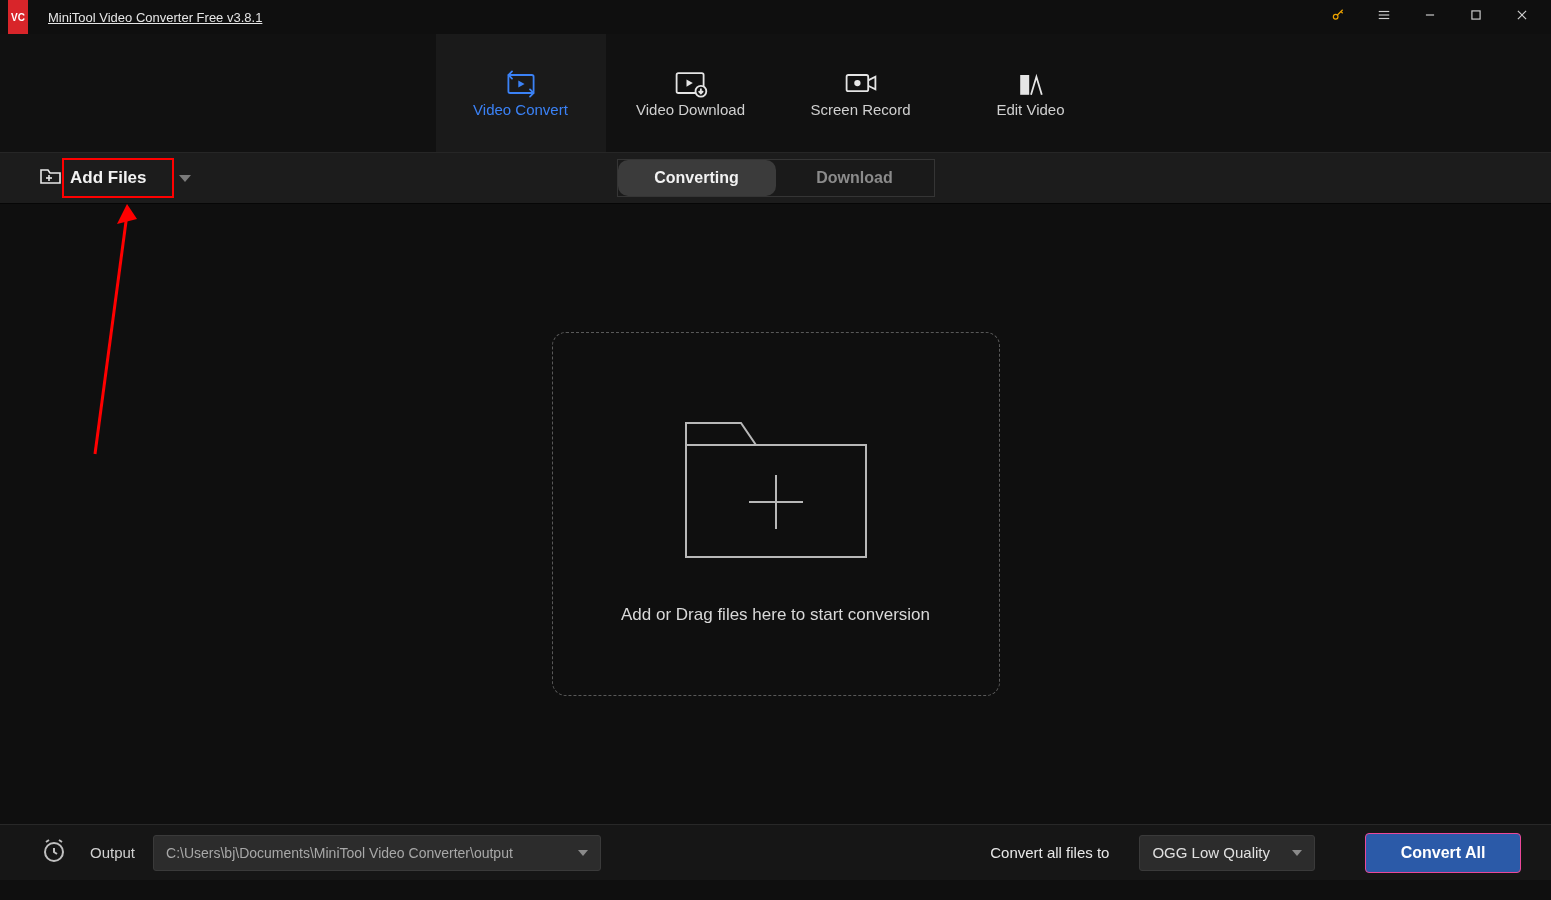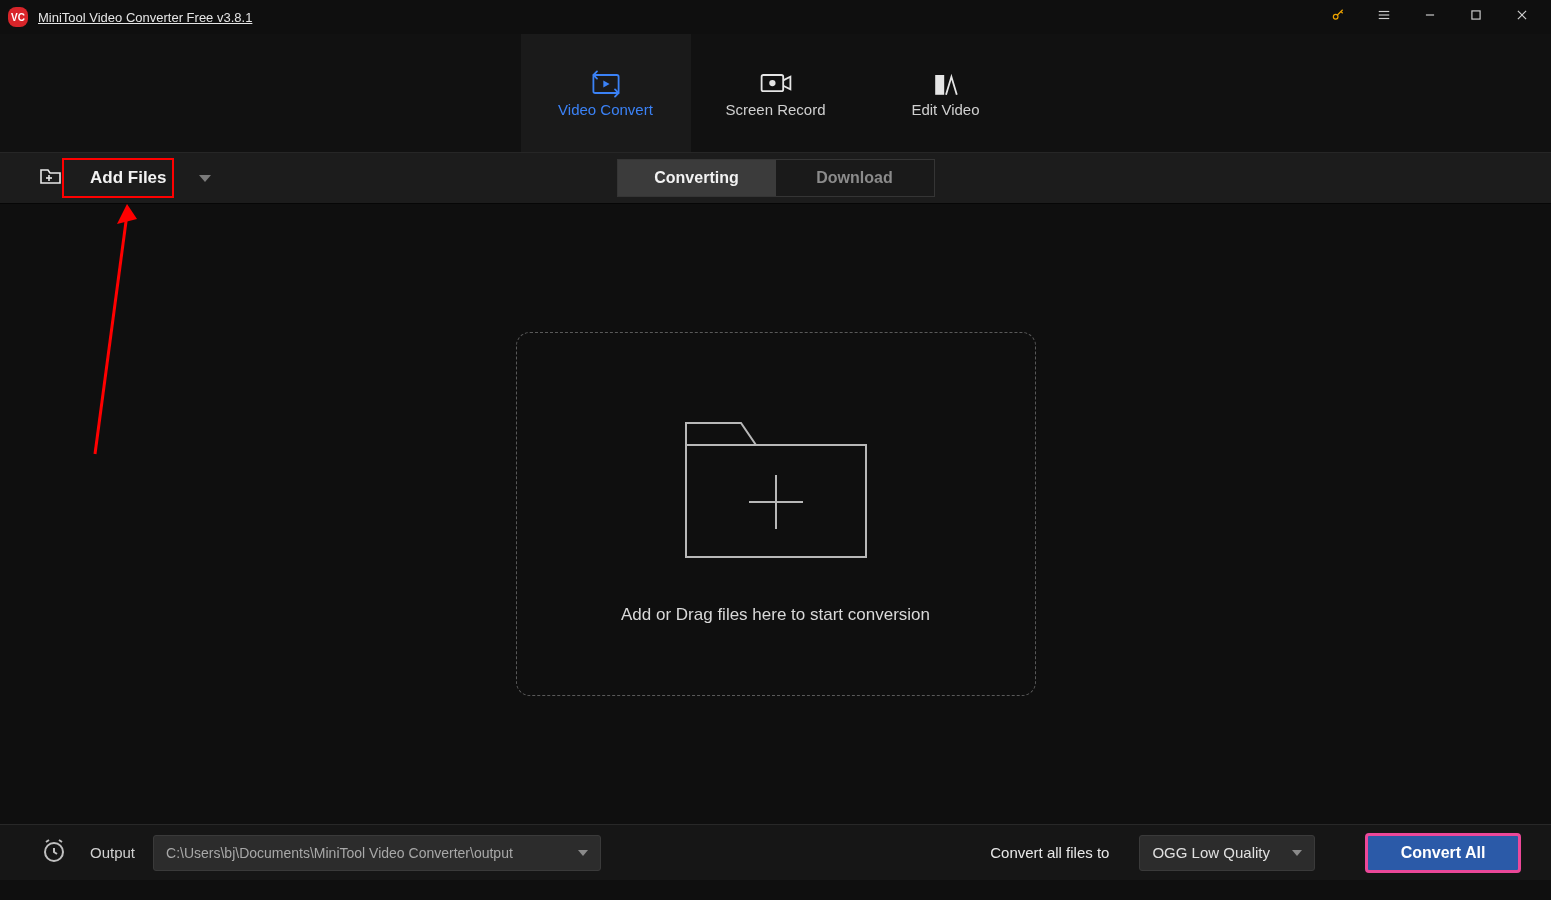--- a/index.html
+++ b/index.html
@@ -8,26 +8,26 @@
 
   
   .titlebar {
     height: 34px;
     display: flex;
     align-items: center;
     padding: 0 6px 0 8px;
     background: #0f0f0f;
   }
   .app-logo {
-    width: 20px; height: 20px;
+    width: 20px; height: 34px;
     background: #d8252a;
-    border-radius: 8px;
+    border-radius: 0;
     display: flex; align-items: center; justify-content: center;
     color: #fff; font-size: 10px; font-weight: 700;
-    margin-right: 10px;
+    margin-right: 20px;
   }
   .app-title { font-size: 13px; color: #e5e5e5; flex: 0 0 auto; text-decoration: underline; }
   .titlebar-spacer { flex: 1; }
   .titlebar-btn {
     width: 46px; height: 34px;
     display: flex; align-items: center; justify-content: center;
     color: #c9c9c9;
   }
   .titlebar-btn svg { width: 14px; height: 14px; }
   .key-btn svg { color: #f0a500; }
@@ -65,21 +65,21 @@
     display: flex;
     align-items: center;
     position: relative;
   }
   .addfiles-group {
     display: flex; align-items: center; gap: 14px;
     padding-left: 40px;
     height: 100%;
   }
   .addfiles-btn {
-    display: flex; align-items: center; gap: 28px;
+    display: flex; align-items: center; gap: 8px;
     font-size: 17px; font-weight: 600; color: #f2f2f2;
     padding: 6px 12px 6px 0;
     position: relative;
   }
   .addfiles-highlight {
     position: absolute;
     left: 62px; top: 158px;
     width: 112px; height: 40px;
     border: 2px solid #ff0000;
     pointer-events: none;
@@ -99,35 +99,36 @@
     display: flex;
     border: 1px solid #353535;
     height: 38px;
     background: #1a1a1a;
   }
   .status-tab {
     width: 158px;
     display: flex; align-items: center; justify-content: center;
     font-size: 16px; font-weight: 600;
     color: #8b8b8b;
+    border-radius: 10px;
   }
   .status-tab.active {
     background: #3b3b3b;
     color: #f2f2f2;
   }
 
   
   .main-area {
     height: calc(900px - 34px - 118px - 52px - 76px);
     background: #0f0f0f;
     display: flex; align-items: center; justify-content: center;
     position: relative;
   }
   .drop-box {
-    width: 520px; height: 364px;
+    width: 448px; height: 364px;
     border: 1px dashed #595959;
     border-radius: 14px;
     display: flex; flex-direction: column; align-items: center; justify-content: center;
     gap: 34px;
   }
   .drop-box svg { width: 200px; height: 164px; }
   .drop-text { font-size: 17px; color: #d9d9d9; }
 
   
   .red-arrow {
@@ -179,21 +180,21 @@
   }
   .small-caret {
     width: 0; height: 0;
     border-left: 5px solid transparent;
     border-right: 5px solid transparent;
     border-top: 6px solid #8a8a8a;
   }
   .convertall-btn {
     width: 156px; height: 40px;
     background: #2b5aa8;
-    border: 3px solid #ec4899;
+    border: 1px solid #ec4899;
     border-radius: 4px;
     color: #ffffff;
     font-size: 16px; font-weight: 600;
     display: flex; align-items: center; justify-content: center;
     margin-left: 32px;
   }
 </style>
 </head>
 <body>
 
@@ -252,20 +253,31 @@
           <path d="M10 2 L6 6 L10 10" stroke-linecap="round"></path>
           <path d="M30 22 L34 26 L30 30" stroke-linecap="round"></path>
           <polygon points="17,12 17,20 24,16" fill="#3b82f6" stroke="none"></polygon>
         </svg>
       </span>
       <span>Video Convert</span>
     </div>
     <div class="mainnav-tab">
       <span class="tab-icon">
         <svg viewBox="0 0 40 32" fill="none" stroke="#e5e5e5" stroke-width="2">
+          <rect x="4" y="4" width="30" height="22" rx="2"></rect>
+          <polygon points="15,11 15,19 22,15" fill="#e5e5e5" stroke="none"></polygon>
+          <circle cx="31" cy="24" r="6" fill="#111" stroke="#e5e5e5"></circle>
+          <path d="M31 21 L31 26 M28.5 24 L31 26.5 L33.5 24" stroke="#e5e5e5"></path>
+        </svg>
+      </span>
+      <span>Video Download</span>
+    </div>
+    <div class="mainnav-tab">
+      <span class="tab-icon">
+        <svg viewBox="0 0 40 32" fill="none" stroke="#e5e5e5" stroke-width="2">
           <rect x="4" y="6" width="24" height="18" rx="2"></rect>
           <path d="M28 12 L36 8 L36 22 L28 18"></path>
           <circle cx="16" cy="15" r="3.5" fill="#e5e5e5" stroke="none"></circle>
         </svg>
       </span>
       <span>Screen Record</span>
     </div>
     <div class="mainnav-tab">
       <span class="tab-icon">
         <svg viewBox="0 0 40 32" fill="none" stroke="#e5e5e5" stroke-width="2">

